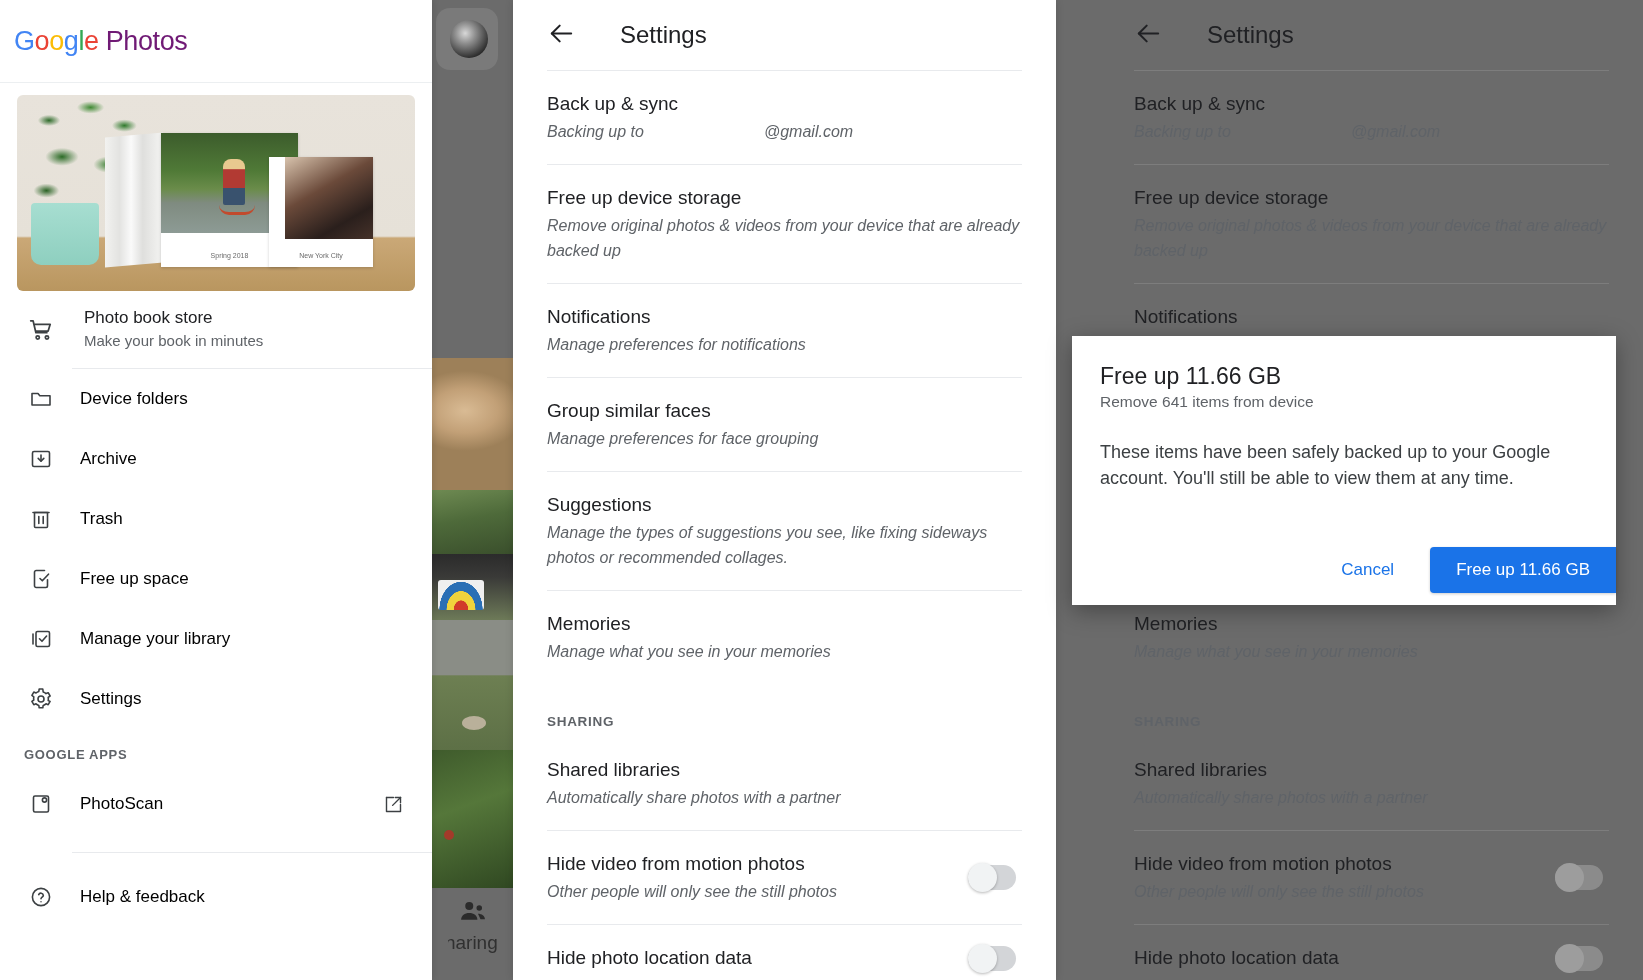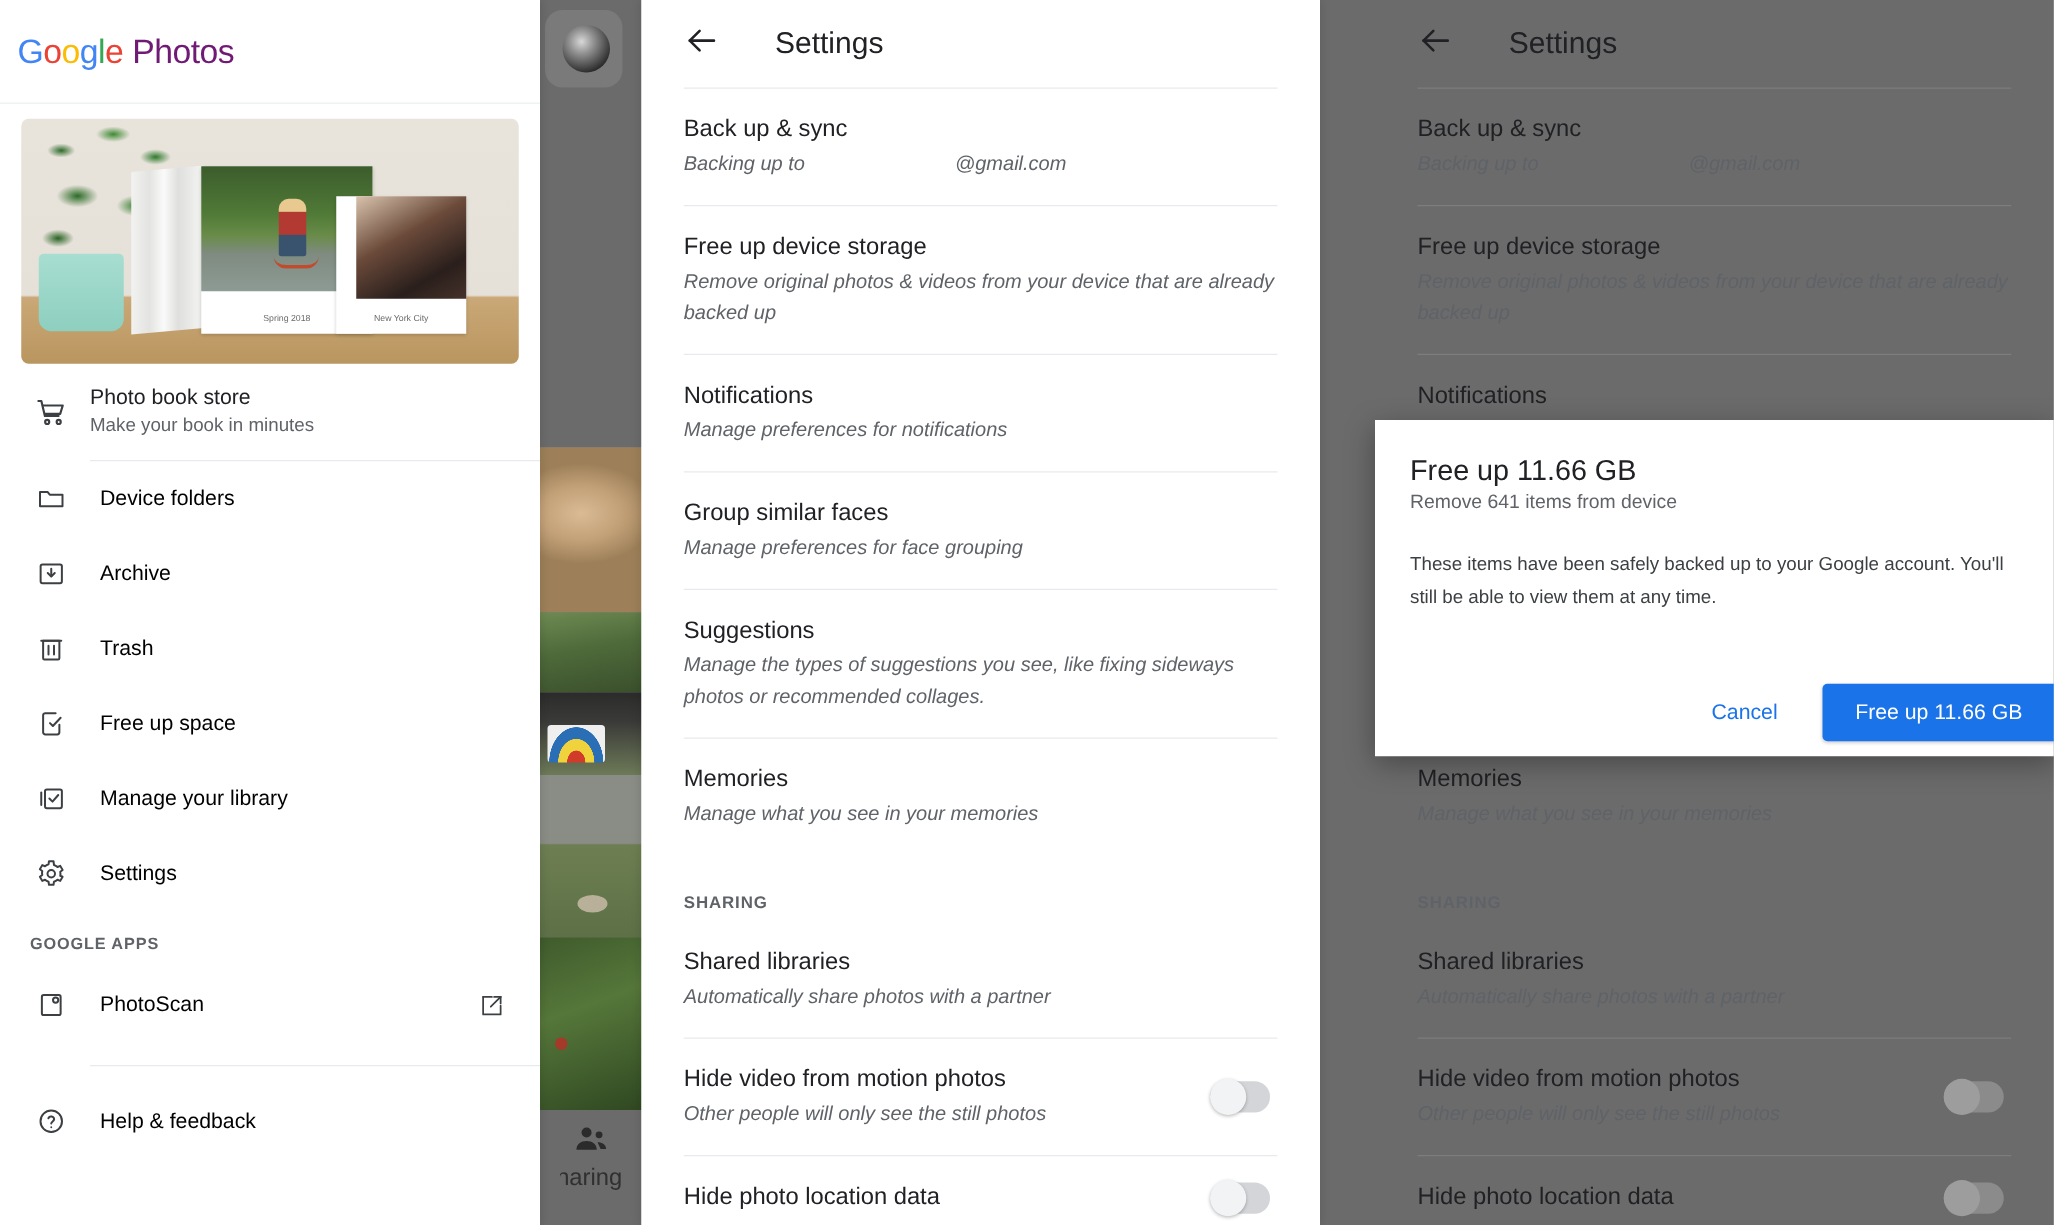--- a/index.html
+++ b/index.html
@@ -153,21 +153,21 @@
     background:#ffffff; box-shadow:0 1px 3px rgba(0,0,0,.18);
   }
   .pi-book2-photo {
     position:absolute; left:16px; top:0; width:88px; height:82px;
     background: linear-gradient(150deg,#d8c3ad 0%, #6b4a3a 40%, #2a1f1c 75%, #46322a 100%);
   }
   .pi-cap2 { position:absolute; left:0; bottom:8px; width:104px; text-align:center;
     font-size:7px; color:#6a6a6a; }
 
   .store-row {
-    display:flex; align-items:center; padding: 16px 0 16px 22px;
+    display:flex; align-items:center; padding: 16px 0 16px 22px; gap: 12px;
   }
   .store-row .ic { width: 38px; display:flex; justify-content:center; }
   .store-row svg { width: 26px; height: 26px; fill: none; stroke: #3c4043; stroke-width: 1.6; }
   .store-text { margin-left: 12px; }
   .store-title { font-size: 17px; color: #202124; line-height: 22px; }
   .store-sub { font-size: 15px; color: #5f6368; line-height: 22px; margin-top: 1px; }
 
   .divider { height:1px; background:#e8eaed; margin: 0 0 0 72px; }
 
   .nav-item {
@@ -223,26 +223,26 @@
   }
   .toggle .knob {
     position:absolute; left: 0; top: -2px; width: 29px; height: 29px; border-radius: 50%;
     background: #f1f3f4; box-shadow: 0 1px 3px rgba(0,0,0,.28);
   }
   .dim-panel .toggle { background:#8b8b8b; }
   .dim-panel .toggle .knob { background:#9d9d9d; box-shadow:none; }
 
   
   .dialog {
-    position: absolute; left: 1100px; top: 336px; width: 544px; height: 269px;
+    position: absolute; left: 1072px; top: 336px; width: 544px; height: 269px;
     background:#ffffff; box-shadow: 0 6px 22px rgba(0,0,0,.34);
   }
   .dlg-title { font-size: 23px; color:#202124; padding: 27px 0 0 28px; }
   .dlg-sub { font-size: 15.5px; color:#5f6368; padding: 3px 0 0 28px; }
-  .dlg-body { font-size: 15px; color:#3c4043; line-height: 26px; padding: 28px 36px 0 28px; }
+  .dlg-body { font-size: 18px; color:#3c4043; line-height: 26px; padding: 28px 36px 0 28px; }
   .dlg-actions {
     position:absolute; right: 0; bottom: 12px; display:flex; align-items:center;
   }
   .dlg-cancel {
     font-size: 17px; color:#1a73e8; padding: 10px 22px; cursor:pointer;
     background:none; border:none; font-family: inherit;
   }
   .dlg-confirm {
     font-size: 17px; color:#ffffff; background:#1a73e8;
     border:none; border-radius: 4px 0 0 4px; padding: 13px 26px 13px 26px;

